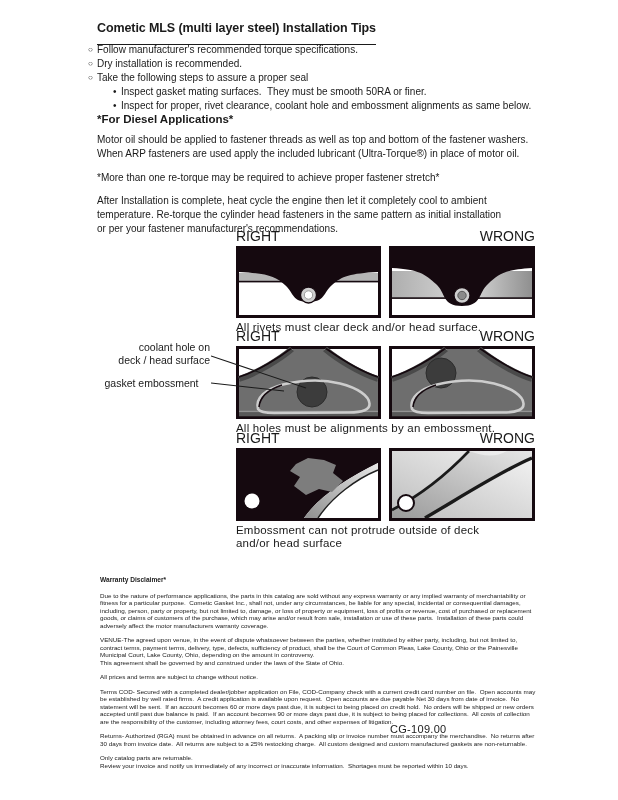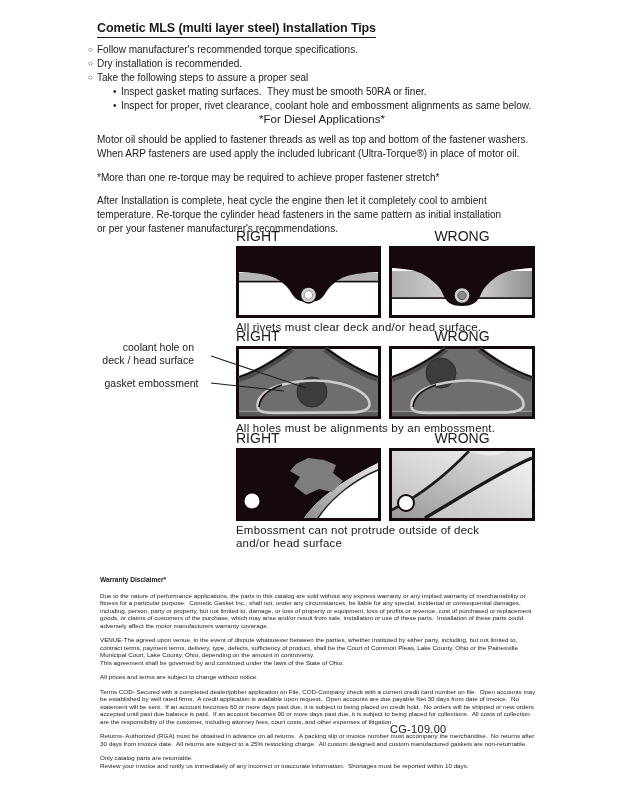--- a/index.html
+++ b/index.html
@@ -5,49 +5,49 @@
   html,body { margin:0; padding:0; background:#ffffff; }
   .page {
     position:relative; width:618px; height:800px; background:#ffffff;
     font-family:"Liberation Sans", sans-serif; color:#1a1a1a; overflow:hidden;
   }
 
   
   .title {
     position:absolute; left:97px; top:21px;
     font-size:12.5px; font-weight:bold; letter-spacing:-0.1px;
-    border-bottom:1.6px solid #1a1a1a; padding-bottom:2px; display:inline-block;
+    border-bottom:1.6px solid #1a1a1a; padding-bottom:9px; display:inline-block;
   }
 
   
   .bullets { position:absolute; left:88px; top:43px; font-size:10px; line-height:14px; }
   .b-row { display:flex; }
   .b-row .mk { width:9px; font-size:8px; line-height:14px; }
   .b-row .tx { white-space:pre; }
   .b-row.sub { margin-left:25px; }
   .b-row.sub .mk { width:8px; font-size:10px; }
 
   
   .diesel { position:absolute; left:97px; top:112px; width:450px; font-size:10px; line-height:14.2px; }
-  .diesel .hd { font-size:11.5px; font-weight:normal; margin:0 0 7px 0;text-align:center; }
+  .diesel .hd { font-size:11.5px; font-weight:bold; margin:0 0 7px 0; }
   .diesel p { margin:0 0 9px 0; white-space:pre-line; }
 
   
   .dg { position:absolute; left:236px; width:299px; }
   .dg-labels { display:flex; font-size:14px; height:16px; }
   .dg-labels .lab-l { width:145px; text-align:left; }
-  .dg-labels .lab-r { width:146px; margin-left:8px; text-align:center; }
+  .dg-labels .lab-r { width:146px; margin-left:8px; text-align:right; }
   .dg-panels { display:flex; margin-top:2px; }
   .dg-panels svg { display:block; }
   .dg-panels .gap { width:8px; }
   .dg-cap { font-size:11.5px; letter-spacing:0.2px; line-height:13px; margin-top:3px; white-space:pre-line; }
   #d1 { top:228px; } #d2 { top:328px; } #d3 { top:430px; }
 
   
-  .callout1 { position:absolute; left:79px; top:341px; width:115px; text-align:right;
+  .callout1 { position:absolute; left:95px; top:341px; width:115px; text-align:right;
               font-size:10.5px; line-height:12.5px; white-space:pre-line; }
   .callout2 { position:absolute; left:95px; top:377px; width:113px; text-align:center; font-size:10.5px; }
   .leaders  { position:absolute; left:211px; top:346px; }
 
   
   .warranty { position:absolute; left:100px; top:576px; width:470px; }
   .warranty .w-hd { font-size:6.6px; font-weight:bold; margin:0 0 8px 0; }
   .warranty p { font-size:6.25px; line-height:7.5px; margin:0 0 7px 0; white-space:pre; }
 
   .page-code { position:absolute; left:390px; top:723px; font-size:11px; letter-spacing:0.3px; }

